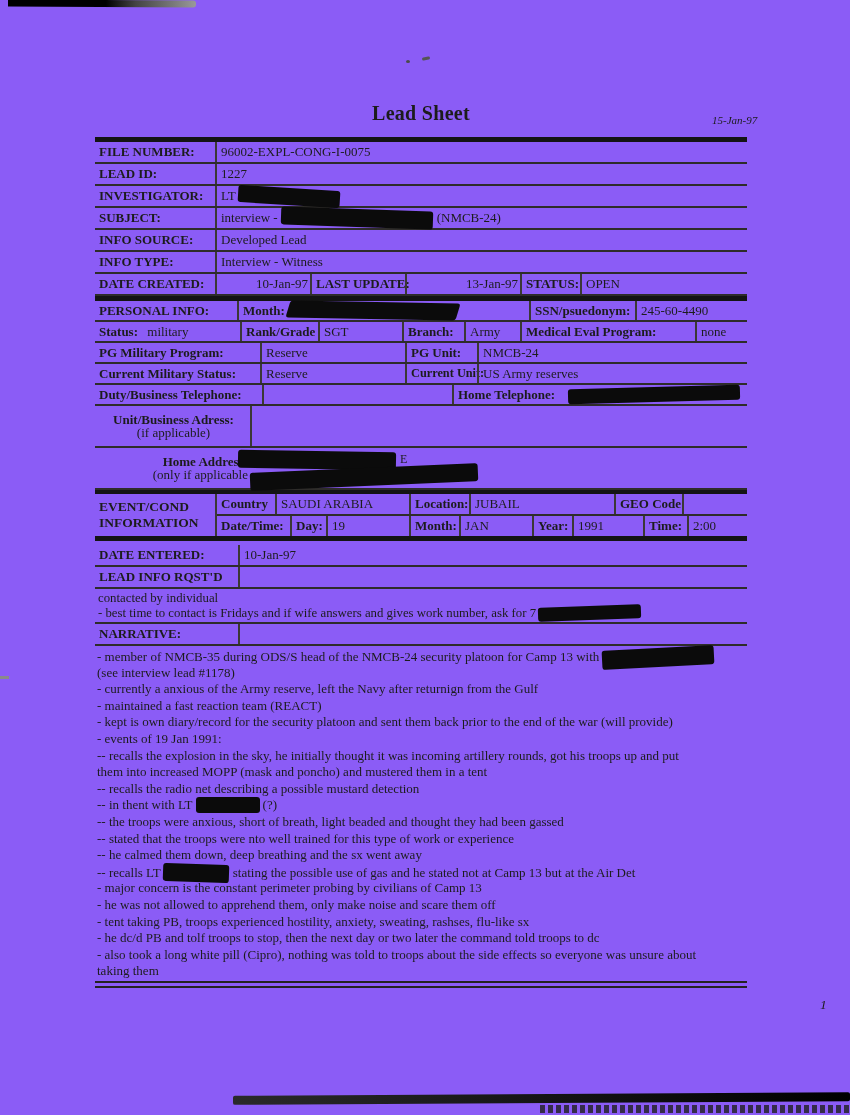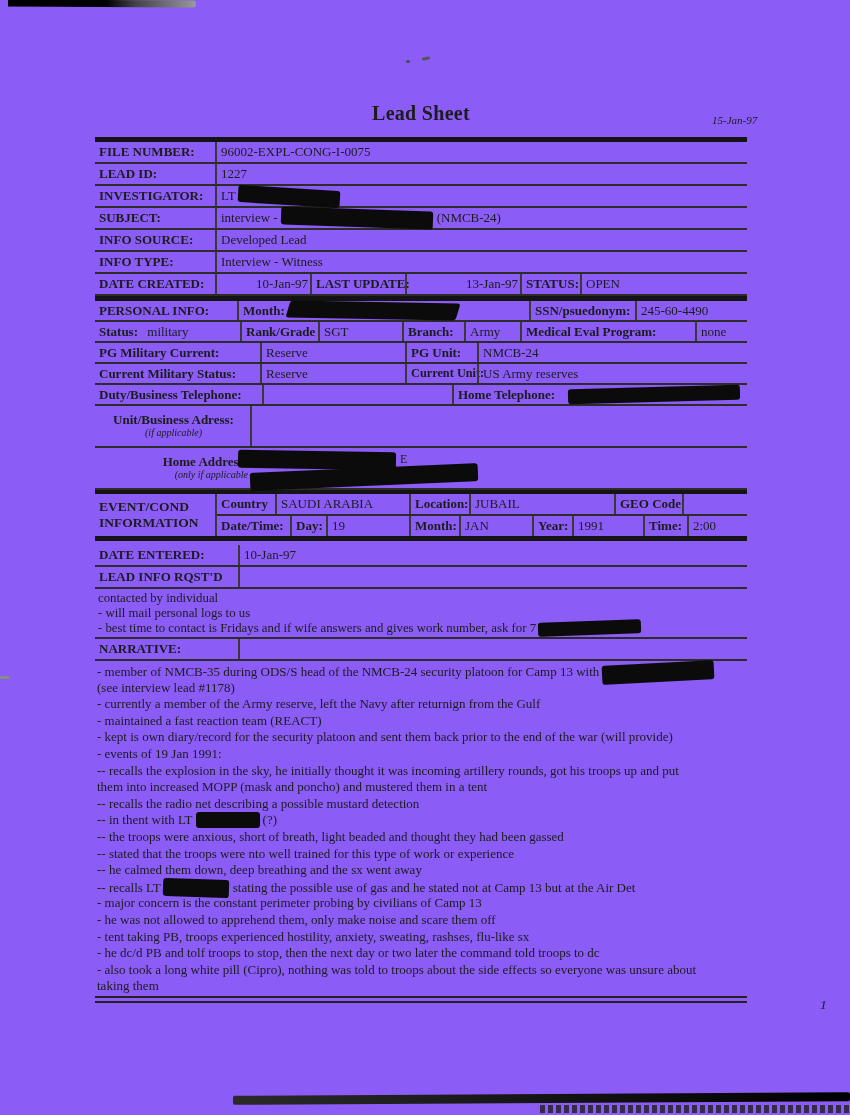--- a/index.html
+++ b/index.html
@@ -30,21 +30,21 @@
   .row.tall{height:40px;}
   .cell{flex:0 0 auto;padding:0 2px 0 4px;box-sizing:border-box;overflow:visible;}
   .fill{flex:1 1 auto;}
   .vl{border-left:2px solid #3b3835;align-self:stretch;display:flex;align-items:center;}
   .b{font-weight:bold;}
   .ra{justify-content:flex-end;text-align:right;}
   .redact{display:inline-block;background:#0b0b0b;border-radius:3px;}
 
   .addr-lbl{display:flex;flex-direction:column;justify-content:center;align-items:center;line-height:13px;}
   .addr-lbl.right{align-items:flex-end;padding-right:2px;}
-  .note{font-style:italic;font-size:10px;font-weight:normal;}
+  .note{font-size:13px;font-weight:normal;}
   .addr-red{position:relative;}
 
   .event{display:flex;justify-content:flex-end;}
   .event-lbl{flex:0 0 120px;display:flex;flex-direction:column;justify-content:center;
              font-weight:bold;font-size:13.5px;line-height:16px;padding-left:4px;box-sizing:border-box;}
   .event-rows{flex:1 1 auto;border-left:2px solid #3b3835;}
 
   .notes{font-size:12.8px;line-height:15px;padding:2px 0 1px 3px;border-bottom:2px solid #2e2c2a;white-space:nowrap;}
 
   .narr{font-size:13px;line-height:16.6px;padding:2px 0 0 2px;}
@@ -134,21 +134,21 @@
       </div>
       <div class="cell vl b" style="width:78px">Rank/Grade</div>
       <div class="cell vl" style="width:84px">SGT</div>
       <div class="cell vl b" style="width:62px">Branch:</div>
       <div class="cell vl" style="width:56px">Army</div>
       <div class="cell vl b" style="width:175px">Medical Eval Program:</div>
       <div class="cell vl fill">none</div>
     </div>
 
     <div class="row p">
-      <div class="cell b" style="width:165px">PG Military Current:</div>
+      <div class="cell b" style="width:165px">PG Military Program:</div>
       <div class="cell vl" style="width:145px">Reserve</div>
       <div class="cell vl b" style="width:72px">PG Unit:</div>
       <div class="cell vl fill">NMCB-24</div>
     </div>
 
     <div class="row p">
       <div class="cell b" style="width:165px">Current Military Status:</div>
       <div class="cell vl" style="width:145px">Reserve</div>
       <div class="cell vl b" style="width:72px;font-size:12.3px">Current Unit:</div>
       <div class="cell vl fill">US Army reserves</div>
@@ -221,33 +221,32 @@
       <div class="cell vl fill">10-Jan-97</div>
     </div>
 
     <div class="row">
       <div class="cell b" style="width:143px">LEAD INFO RQST'D</div>
       <div class="cell vl fill"></div>
     </div>
 
     <div class="notes">
       <div>contacted by individual</div>
-      <div>- will mail personal logs to us</div>
       <div><span>- best time to contact is Fridays and if wife answers and gives work number, ask for 7</span><span class="redact" style="width:103px;height:14px;margin-left:2px;vertical-align:-3px;transform:rotate(-2deg);"></span></div>
     </div>
 
     <div class="row">
       <div class="cell b" style="width:143px">NARRATIVE:</div>
       <div class="cell vl fill"></div>
     </div>
 
     <div class="narr">
       <div class="line"><span>- member of NMCB-35 during ODS/S head of the NMCB-24 security platoon for Camp 13 with</span><span class="redact" style="width:112px;height:19px;margin-left:3px;vertical-align:-6px;transform:rotate(-3deg);"></span></div>
       <div class="line">(see interview lead #1178)</div>
-      <div class="line">- currently a member of the Army reserve, left the Navy after returnign from the Gulf</div>
+      <div class="line">- currently a anxious of the Army reserve, left the Navy after returnign from the Gulf</div>
       <div class="line">- maintained a fast reaction team (REACT)</div>
       <div class="line">- kept is own diary/record for the security platoon and sent them back prior to the end of the war (will provide)</div>
       <div class="line">- events of 19 Jan 1991:</div>
       <div class="line">-- recalls the explosion in the sky, he initially thought it was incoming artillery rounds, got his troops up and put</div>
       <div class="line">them into increased MOPP (mask and poncho) and mustered them in a tent</div>
       <div class="line">-- recalls the radio net describing a possible mustard detection</div>
       <div class="line"><span>-- in thent with LT</span><span class="redact" style="width:64px;height:16px;margin:0 3px;vertical-align:-4px;"></span><span>(?)</span></div>
       <div class="line">-- the troops were anxious, short of breath, light beaded and thought they had been gassed</div>
       <div class="line">-- stated that the troops were nto well trained for this type of work or experience</div>
       <div class="line">-- he calmed them down, deep breathing and the sx went away</div>

